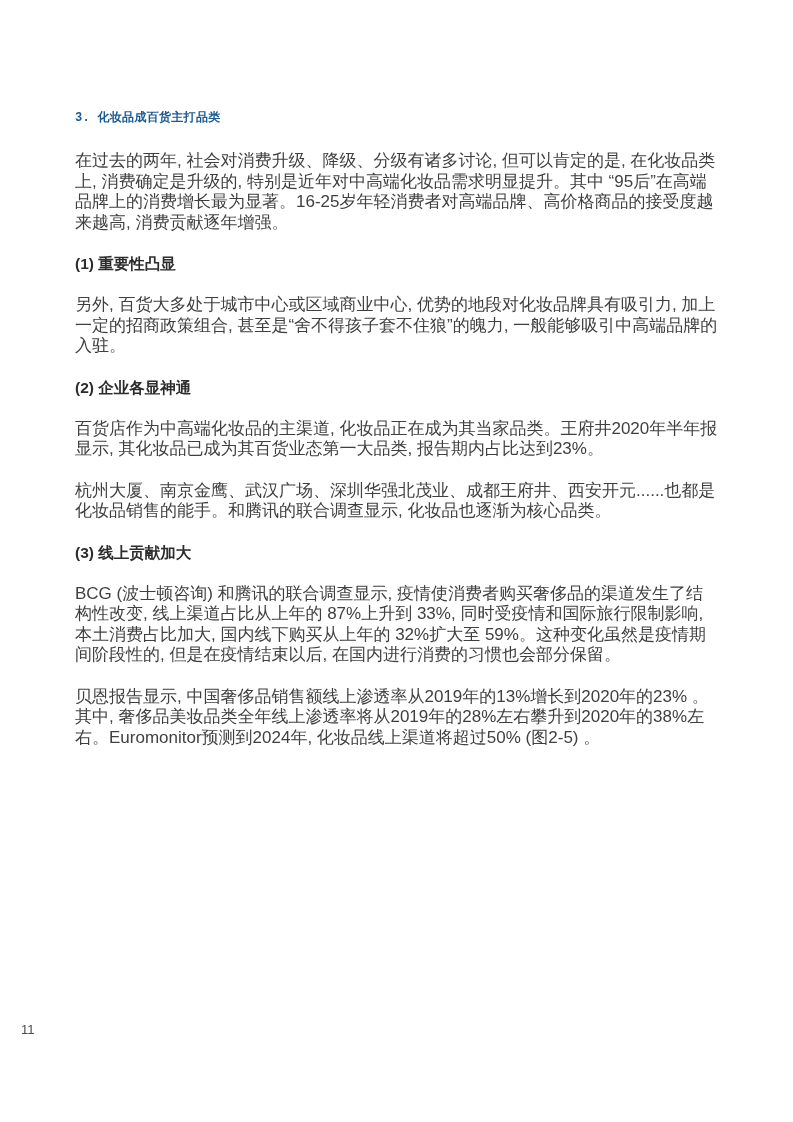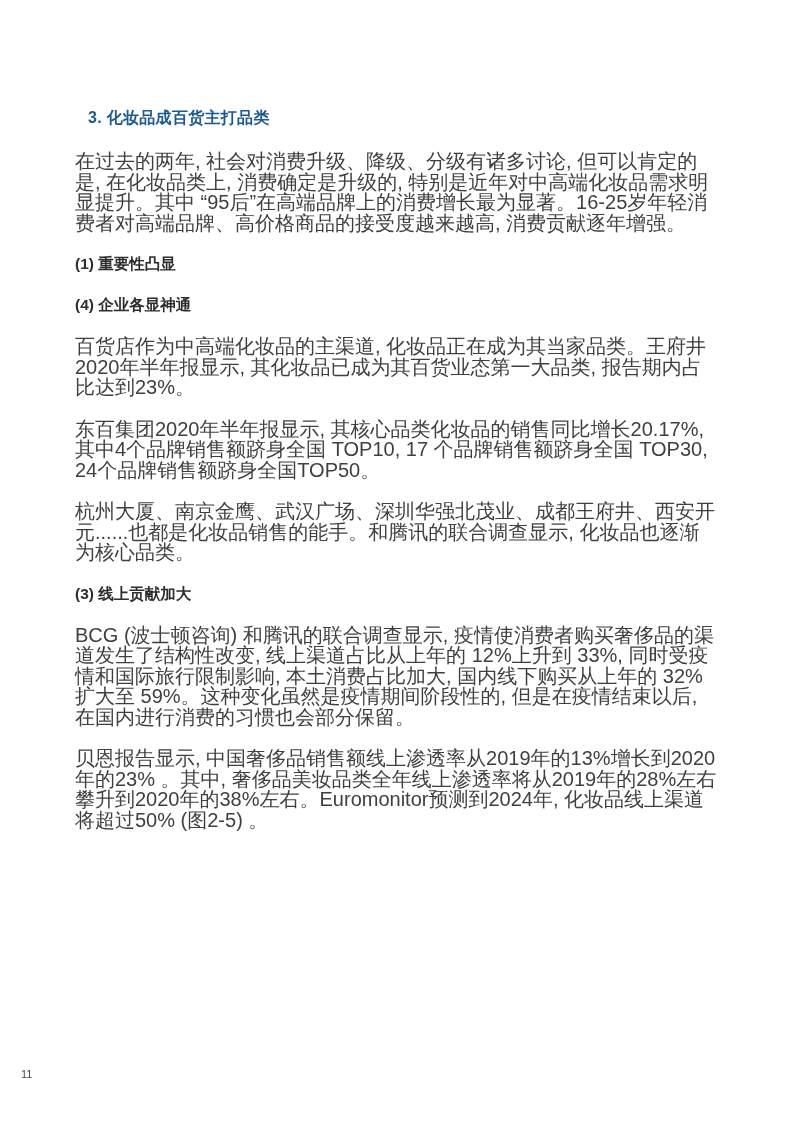--- a/index.html
+++ b/index.html
@@ -15,65 +15,66 @@
     position: relative;
     width: 793px; height: 1122px;
     background: #ffffff;
   }
   .content {
     position: absolute;
     left: 75px; top: 107px;
     width: 643px;
   }
   .doc-title {
-    font-size: 16px;
+    font-size: 12px;
     line-height: 22px;
     font-weight: bold;
     color: var(--accent);
-    margin: 0 0 22px 13px;
+    margin: 0 0 22px 0;
     letter-spacing: 0.3px;
+    font-family: Liberation Mono, monospace;
   }
   .para {
-    font-size: 20px;
+    font-size: 17px;
     line-height: 20.5px;
     color: var(--body-ink);
     margin: 0 0 21px 0;
     text-align: left;
   }
   .sub-heading {
     font-size: 15.5px;
     line-height: 20px;
     font-weight: bold;
     color: var(--head-ink);
     margin: 12px 0 21px 0;
   }
   .page-number {
     position: absolute;
-    left: 21px; top: 1068px;
-    font-size: 11px;
+    left: 21px; top: 1022px;
+    font-size: 13px;
     color: var(--pagenum-ink);
   }
 </style>
 </head>
 <body>
 
 <div class="page">
   <div class="content">
 
     <h1 class="doc-title">3. 化妆品成百货主打品类</h1>
 
     <p class="para">在过去的两年, 社会对消费升级、降级、分级有诸多讨论, 但可以肯定的是, 在化妆品类上, 消费确定是升级的, 特别是近年对中高端化妆品需求明显提升。其中 “95后”在高端品牌上的消费增长最为显著。16-25岁年轻消费者对高端品牌、高价格商品的接受度越来越高, 消费贡献逐年增强。</p>
 
     <h2 class="sub-heading">(1) 重要性凸显</h2>
+    <p class="para">另外, 百货大多处于城市中心或区域商业中心, 优势的地段对化妆品牌具有吸引力, 加上一定的招商政策组合, 甚至是“舍不得孩子套不住狼”的魄力, 一般能够吸引中高端品牌的入驻。</p>
 
-    <h2 class="sub-heading">(4) 企业各显神通</h2>
+    <h2 class="sub-heading">(2) 企业各显神通</h2>
     <p class="para">百货店作为中高端化妆品的主渠道, 化妆品正在成为其当家品类。王府井2020年半年报显示, 其化妆品已成为其百货业态第一大品类, 报告期内占比达到23%。</p>
-    <p class="para">东百集团2020年半年报显示, 其核心品类化妆品的销售同比增长20.17%, 其中4个品牌销售额跻身全国 TOP10,  17 个品牌销售额跻身全国 TOP30, 24个品牌销售额跻身全国TOP50。</p>
     <p class="para">杭州大厦、南京金鹰、武汉广场、深圳华强北茂业、成都王府井、西安开元......也都是化妆品销售的能手。和腾讯的联合调查显示, 化妆品也逐渐为核心品类。</p>
 
     <h2 class="sub-heading">(3) 线上贡献加大</h2>
-    <p class="para">BCG (波士顿咨询) 和腾讯的联合调查显示, 疫情使消费者购买奢侈品的渠道发生了结构性改变, 线上渠道占比从上年的 12%上升到 33%, 同时受疫情和国际旅行限制影响, 本土消费占比加大, 国内线下购买从上年的 32%扩大至 59%。这种变化虽然是疫情期间阶段性的, 但是在疫情结束以后, 在国内进行消费的习惯也会部分保留。</p>
+    <p class="para">BCG (波士顿咨询) 和腾讯的联合调查显示, 疫情使消费者购买奢侈品的渠道发生了结构性改变, 线上渠道占比从上年的 87%上升到 33%, 同时受疫情和国际旅行限制影响, 本土消费占比加大, 国内线下购买从上年的 32%扩大至 59%。这种变化虽然是疫情期间阶段性的, 但是在疫情结束以后, 在国内进行消费的习惯也会部分保留。</p>
     <p class="para">贝恩报告显示, 中国奢侈品销售额线上渗透率从2019年的13%增长到2020年的23% 。其中, 奢侈品美妆品类全年线上渗透率将从2019年的28%左右攀升到2020年的38%左右。Euromonitor预测到2024年, 化妆品线上渠道将超过50% (图2-5) 。</p>
 
   </div>
 
   <div class="page-number">11</div>
 </div>
 
 </body></html>

